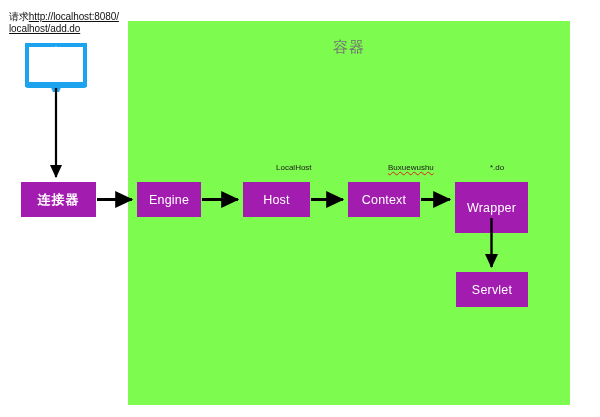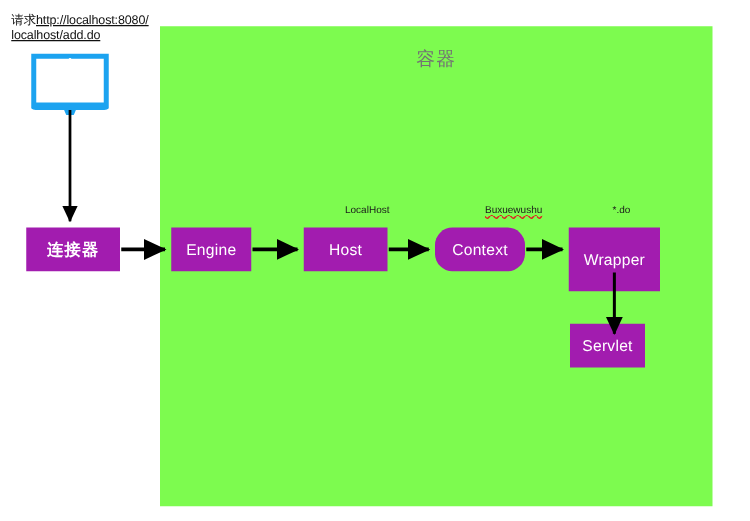--- a/index.html
+++ b/index.html
@@ -86,23 +86,23 @@
   }
   .node.cn {
     font-weight: bold;
     font-size: 13px;
     letter-spacing: 1px;
   }
 
   #node-connector { left: 21px;  top: 182px; width: 75px; height: 35px; }
   #node-engine    { left: 137px; top: 182px; width: 64px; height: 35px; text-align: center; }
   #node-host      { left: 243px; top: 182px; width: 67px; height: 35px; }
-  #node-context   { left: 348px; top: 182px; width: 72px; height: 35px; border-radius: 14px; }
+  #node-context   { left: 348px; top: 182px; width: 72px; height: 35px; }
   #node-wrapper   { left: 455px; top: 182px; width: 73px; height: 51px; }
-  #node-servlet   { left: 456px; top: 259px; width: 60px; height: 35px; }
+  #node-servlet   { left: 456px; top: 272px; width: 72px; height: 35px; }
 
   
   .anno {
     position: absolute;
     font-size: 8px;
     color: #1a1a1a;
     white-space: nowrap;
     padding-left: 20px;
   }
   .anno.misspelled {

